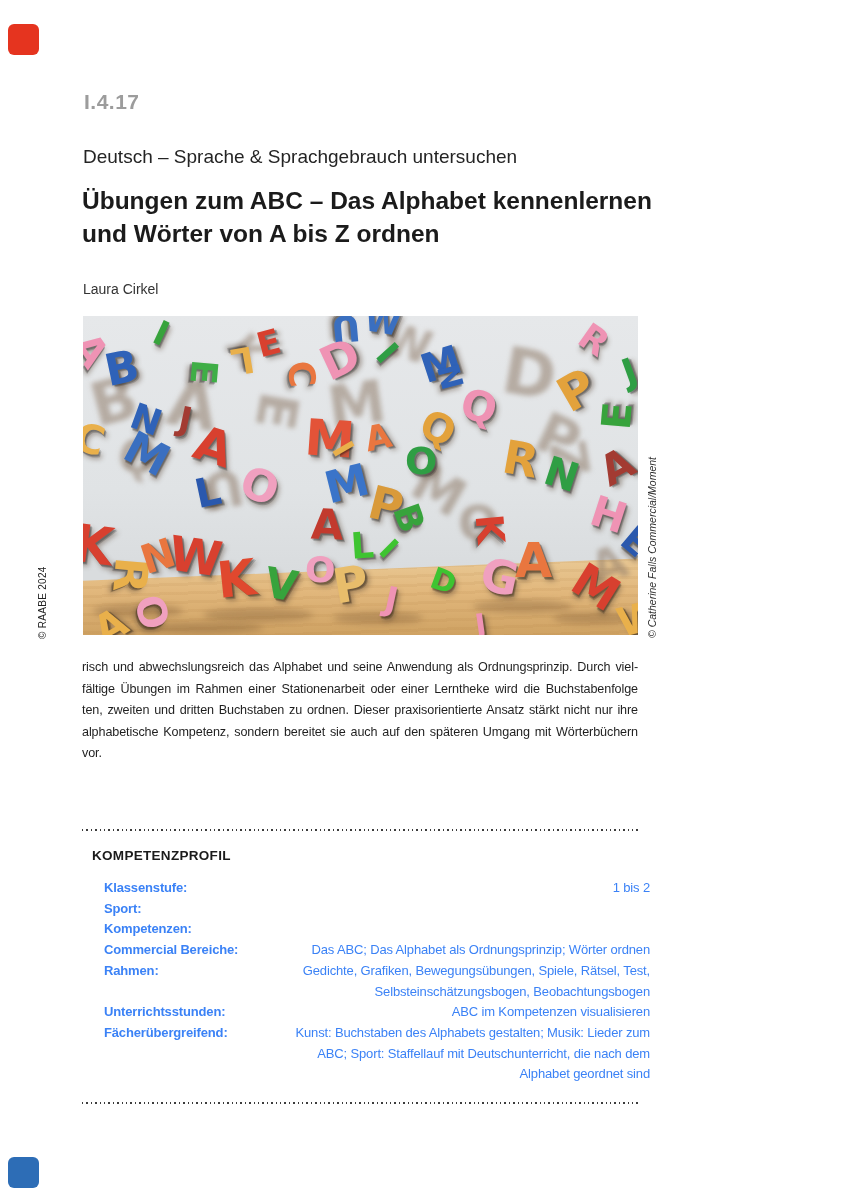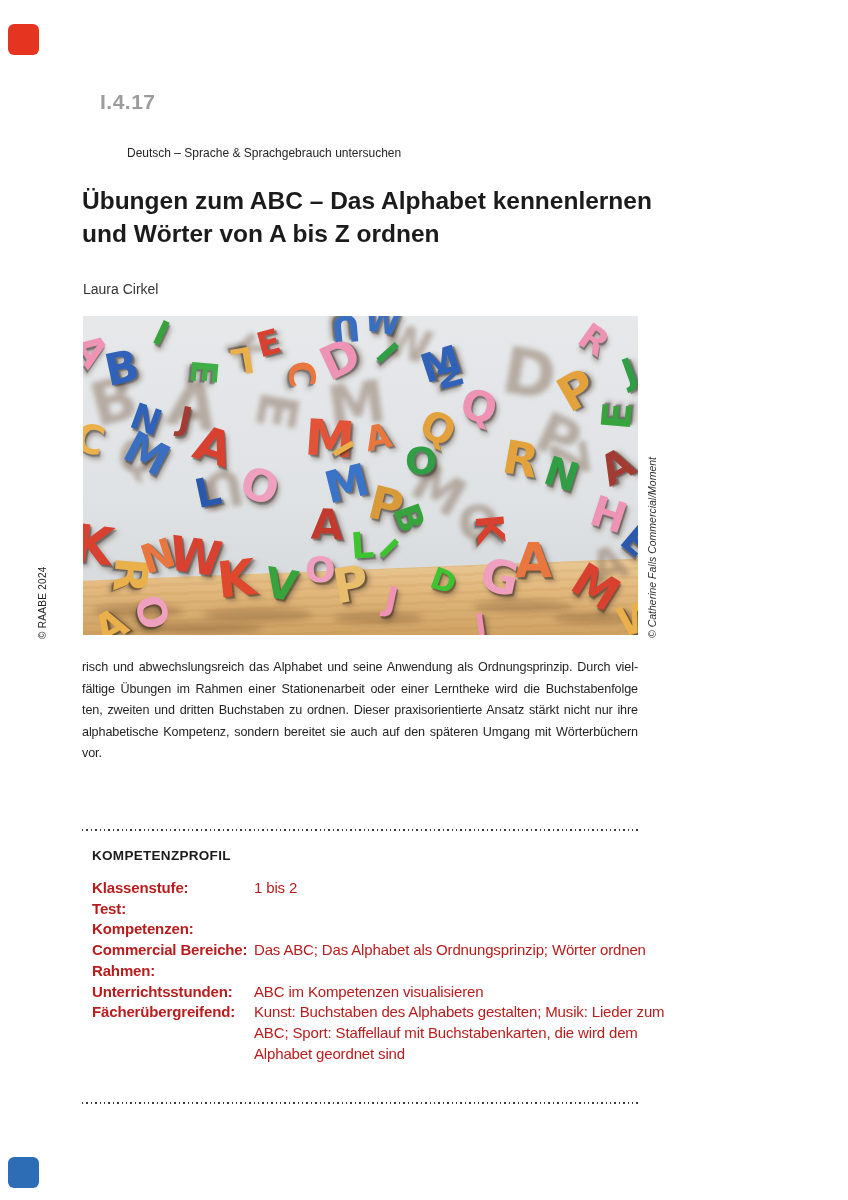--- a/index.html
+++ b/index.html
@@ -3,22 +3,22 @@
 <meta charset="utf-8">
 <style>
   html,body{margin:0;padding:0;background:#ffffff;}
   #page{position:relative;width:848px;height:1200px;background:#ffffff;overflow:hidden;
         font-family:"Liberation Sans",sans-serif;color:#1f1f1f;}
 
   .corner{position:absolute;width:31px;height:31px;border-radius:6px;}
   #corner-top{left:8px;top:24px;background:#e5341f;}
   #corner-bottom{left:8px;top:1157px;background:#2d6db6;}
 
-  #code{position:absolute;left:84px;top:90px;font-size:21px;font-weight:bold;color:#9c9c9c;letter-spacing:.5px;margin-left:16px;}
-  #kicker{position:absolute;left:83px;top:146px;font-size:12px;color:#242424;margin-left:44px;}
+  #code{position:absolute;left:84px;top:90px;font-size:21px;font-weight:bold;color:#9c9c9c;letter-spacing:.5px;}
+  #kicker{position:absolute;left:83px;top:146px;font-size:19px;color:#242424;}
   #title{position:absolute;left:82px;top:184px;width:580px;font-size:24.5px;line-height:33px;
          font-weight:bold;color:#1b1b1b;white-space:pre-line;}
   #author{position:absolute;left:83px;top:281px;font-size:14px;color:#333;}
 
   
   #photo{position:absolute;left:83px;top:316px;width:555px;height:319px;overflow:hidden;
          background:linear-gradient(180deg,#e6e8ea 0%,#e0e3e5 55%,#d9dcde 80%);}
   #wood{position:absolute;left:0;top:0;width:100%;height:100%;
         clip-path:polygon(0 83%,100% 76%,100% 100%,0 100%);
         background:
@@ -39,25 +39,25 @@
   .jline{height:21.6px;line-height:21.6px;text-align:justify;text-align-last:justify;white-space:normal;}
   .jlast{text-align-last:left;}
 
   .dotted{position:absolute;left:82px;width:556px;height:2px;
           background:repeating-linear-gradient(90deg,#3c3c3c 0 1.4px,rgba(0,0,0,0) 1.4px 4.4px);}
   #divider-top{top:829px;}
   #divider-bottom{top:1102px;}
 
   
   #profile-heading{position:absolute;left:92px;top:848px;font-size:13.5px;font-weight:bold;letter-spacing:.3px;color:#1b1b1b;}
-  #profile{position:absolute;left:92px;top:878px;width:546px;font-size:15px;letter-spacing:-.15px;color:#b91c1c;}
+  #profile{position:absolute;left:104px;top:878px;width:546px;font-size:13px;letter-spacing:-.15px;color:#3b82f6;}
   .prow{display:flex;align-items:flex-start;}
   .plabel{width:162px;flex:0 0 162px;font-weight:bold;line-height:20.7px;white-space:nowrap;}
   .pvalue{flex:1;}
-  .pline{line-height:20.7px;white-space:nowrap;}
+  .pline{line-height:20.7px;white-space:nowrap;text-align:right;}
 </style>
 </head>
 <body>
 
 <div id="page">
 
   <div class="corner" id="corner-top"></div>
   <div class="corner" id="corner-bottom"></div>
 
   <div id="code">I.4.17</div>
@@ -170,47 +170,49 @@
 
   <div id="profile-heading">KOMPETENZPROFIL</div>
   <div id="profile">
       <div class="prow">
         <div class="plabel">Klassenstufe:</div>
         <div class="pvalue">
           <div class="pline">1 bis 2</div>
         </div>
       </div>
       <div class="prow">
-        <div class="plabel">Test:</div>
+        <div class="plabel">Sport:</div>
       </div>
       <div class="prow">
         <div class="plabel">Kompetenzen:</div>
       </div>
       <div class="prow">
         <div class="plabel">Commercial Bereiche:</div>
         <div class="pvalue">
           <div class="pline">Das ABC; Das Alphabet als Ordnungsprinzip; Wörter ordnen</div>
         </div>
       </div>
       <div class="prow">
         <div class="plabel">Rahmen:</div>
         <div class="pvalue">
+          <div class="pline">Gedichte, Grafiken, Bewegungsübungen, Spiele, Rätsel, Test,</div>
+          <div class="pline">Selbsteinschätzungsbogen, Beobachtungsbogen</div>
         </div>
       </div>
       <div class="prow">
         <div class="plabel">Unterrichtsstunden:</div>
         <div class="pvalue">
           <div class="pline">ABC im Kompetenzen visualisieren</div>
         </div>
       </div>
       <div class="prow">
         <div class="plabel">Fächerübergreifend:</div>
         <div class="pvalue">
           <div class="pline">Kunst: Buchstaben des Alphabets gestalten; Musik: Lieder zum</div>
-          <div class="pline">ABC; Sport: Staffellauf mit Buchstabenkarten, die wird dem</div>
+          <div class="pline">ABC; Sport: Staffellauf mit Deutschunterricht, die nach dem</div>
           <div class="pline">Alphabet geordnet sind</div>
         </div>
       </div>
     </div>
 
   <div class="dotted" id="divider-bottom"></div>
 
 </div>
 
 </body></html>

